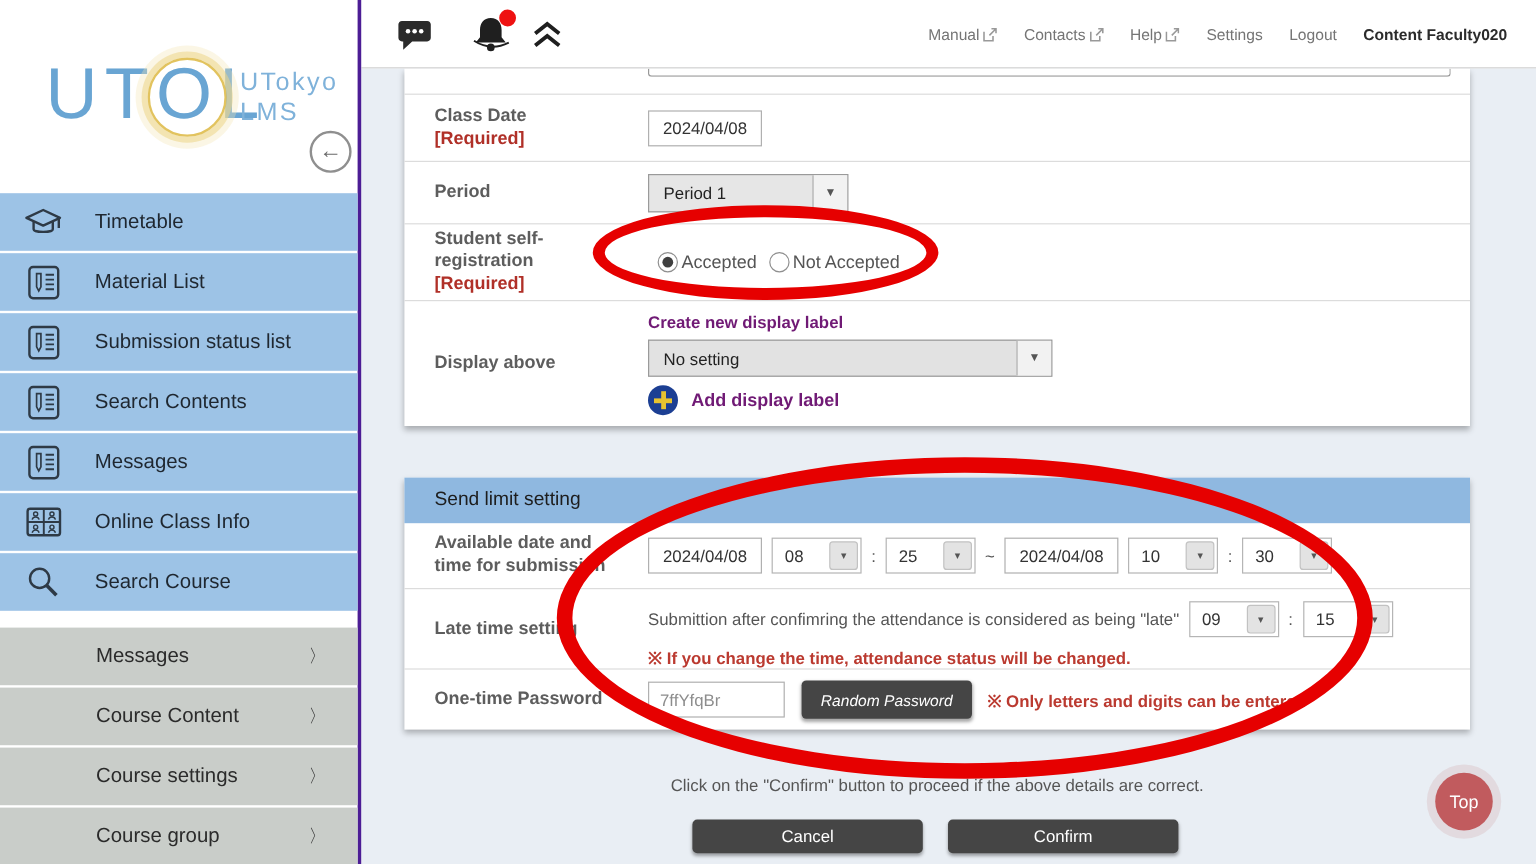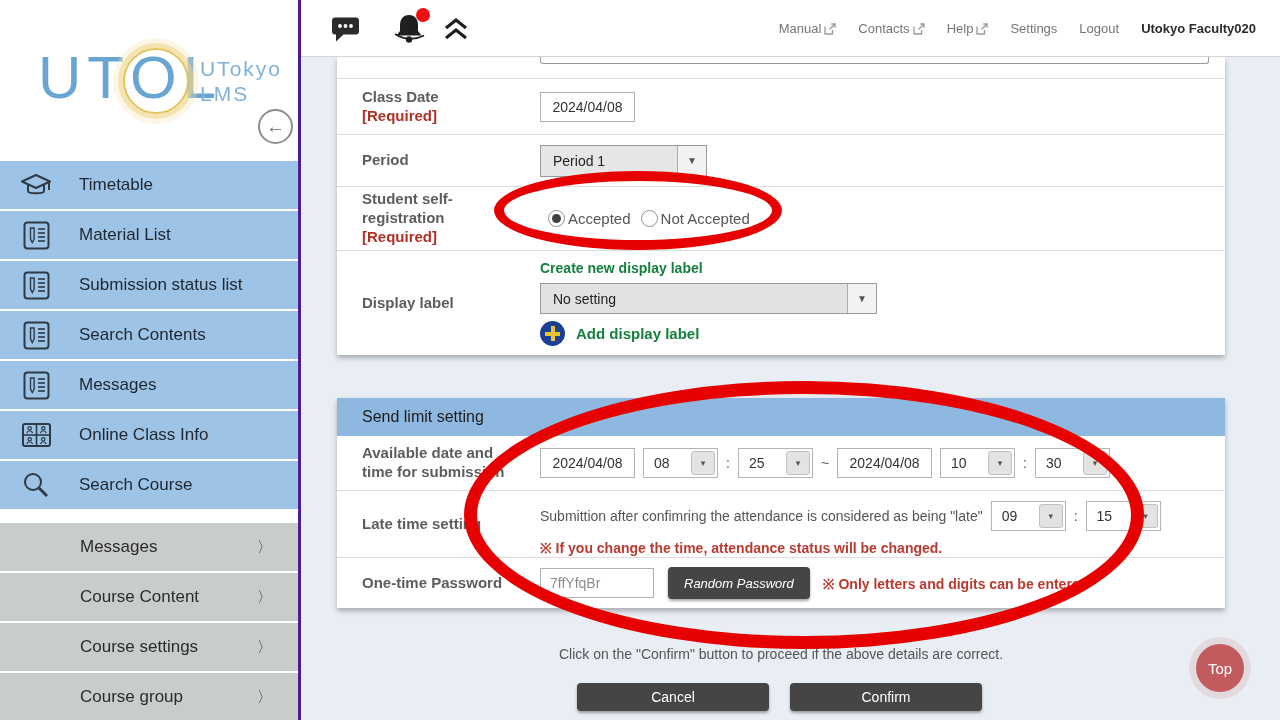--- a/index.html
+++ b/index.html
@@ -63,21 +63,21 @@
   .spin .btn { width:24px; height:24px; margin-right:2px; background:#e3e3e3; border:1px solid #c2c2c2;
     border-radius:3px; display:flex; align-items:center; justify-content:center; font-size:9px; color:#555; }
 
   .radio-row { display:flex; align-items:center; gap:10px; margin-left:8px; }
   .radio-opt { display:flex; align-items:center; gap:3px; cursor:pointer; }
   .radio-circle { width:17px; height:17px; border-radius:50%; border:1px solid #8f8f8f; background:#fff;
     display:flex; align-items:center; justify-content:center; }
   .radio-circle.sel-on::after { content:""; width:9px; height:9px; border-radius:50%; background:#3f3f3f; }
   .radio-label { font-size:15px; color:#555; }
 
-  .blue-link { color:#15803d; font-weight:bold; font-size:14px; cursor:pointer; text-decoration:none; }
+  .blue-link { color:#701a75; font-weight:bold; font-size:14px; cursor:pointer; text-decoration:none; }
   .plus-circle { width:25px; height:25px; border-radius:50%; background:#1c3f93; position:relative; flex-shrink:0; cursor:pointer; }
   .plus-circle::before { content:""; position:absolute; left:5px; top:10.5px; width:15px; height:4px; background:#e8c430; }
   .plus-circle::after { content:""; position:absolute; left:10.5px; top:5px; width:4px; height:15px; background:#e8c430; }
 
   .sec-header { position:absolute; left:0; top:0; width:100%; height:38px; background:#8fb8e0;
     display:flex; align-items:center; padding-left:25px; font-size:16px; color:#1d1d1d; }
   .note-red { color:#bb3a30; font-weight:bold; font-size:14px; }
   .desc-text { font-size:14px; color:#555; }
 
   .dark-btn { background:#454545; color:#fff; border:none; border-radius:4px; font-size:14px;
@@ -264,21 +264,21 @@
       </span>
     <span class="lnk">
         <span>Help</span>
         <svg width="12" height="12" viewBox="0 0 12 12">
           <path d="M1 3.5 V11 H8.5 V7" fill="none" stroke="#999" stroke-width="1.3"></path>
           <path d="M5.5 6.5 L11 1 M7.2 1 H11 V4.8" fill="none" stroke="#999" stroke-width="1.3"></path>
         </svg>
       </span>
     <span class="lnk">Settings</span>
     <span class="lnk">Logout</span>
-    <span class="user">Utokyo Faculty020</span>
+    <span class="user">Content Faculty020</span>
   </div>
 </div>
 
 <div class="card card1">
   <div class="crop-input"></div>
 
   <div class="frow" style="top:21px; height:56px;">
     <div class="flabel">
       <div>Class Date</div>
       <div class="req">[Required]</div>
@@ -306,21 +306,21 @@
         <span class="radio-label">Accepted</span>
       </span>
       <span class="radio-opt">
         <span class="radio-circle"></span>
         <span class="radio-label">Not Accepted</span>
       </span>
     </div>
   </div>
 
   <div class="frow" style="top:193px; height:105px;">
-    <div class="flabel">Display label</div>
+    <div class="flabel">Display above</div>
     <div style="display:flex; flex-direction:column; gap:7px;">
       <a class="blue-link">Create new display label</a>
       <div class="sel" style="width:337px; height:31px; background:#e2e2e2;">
         <span class="txt">No setting</span>
         <span class="arr">▼</span>
       </div>
       <div style="display:flex; align-items:center; gap:11px;">
         <span class="plus-circle"></span>
         <a class="blue-link" style="font-size:15px;">Add display label</a>
       </div>

